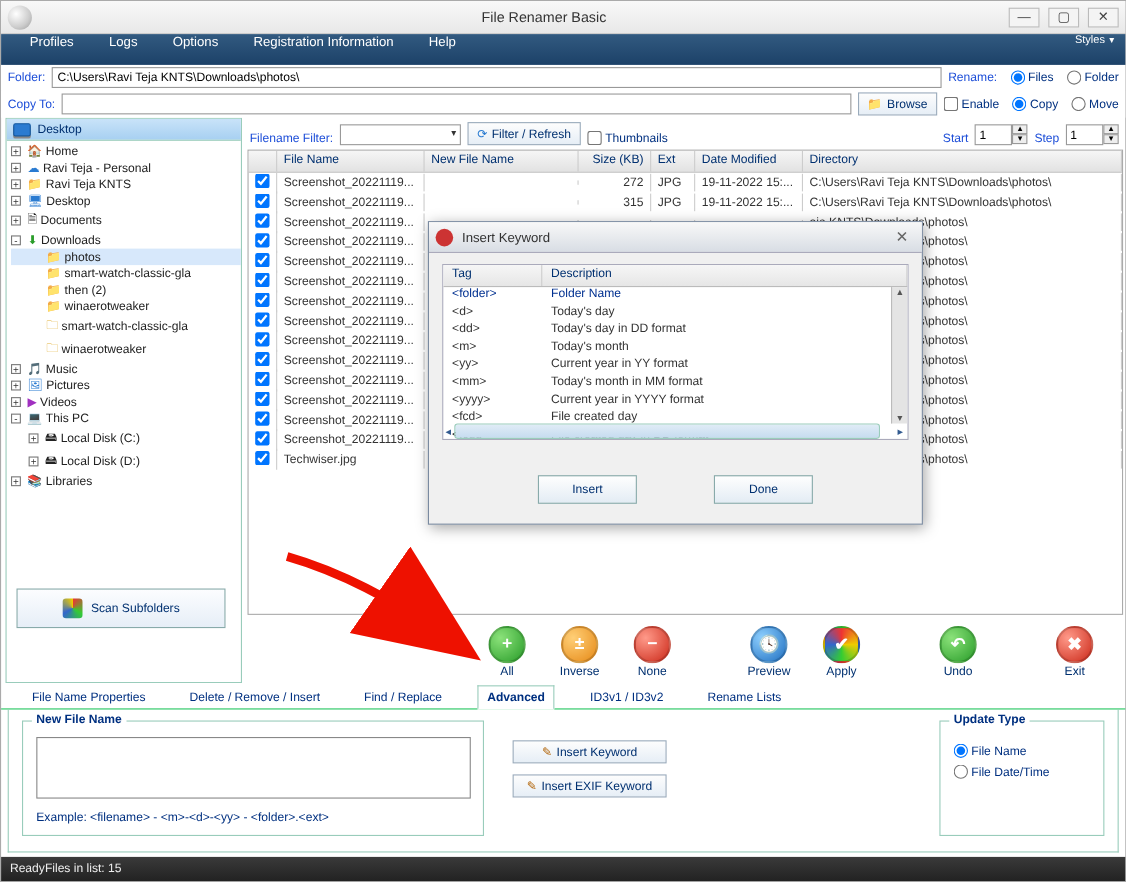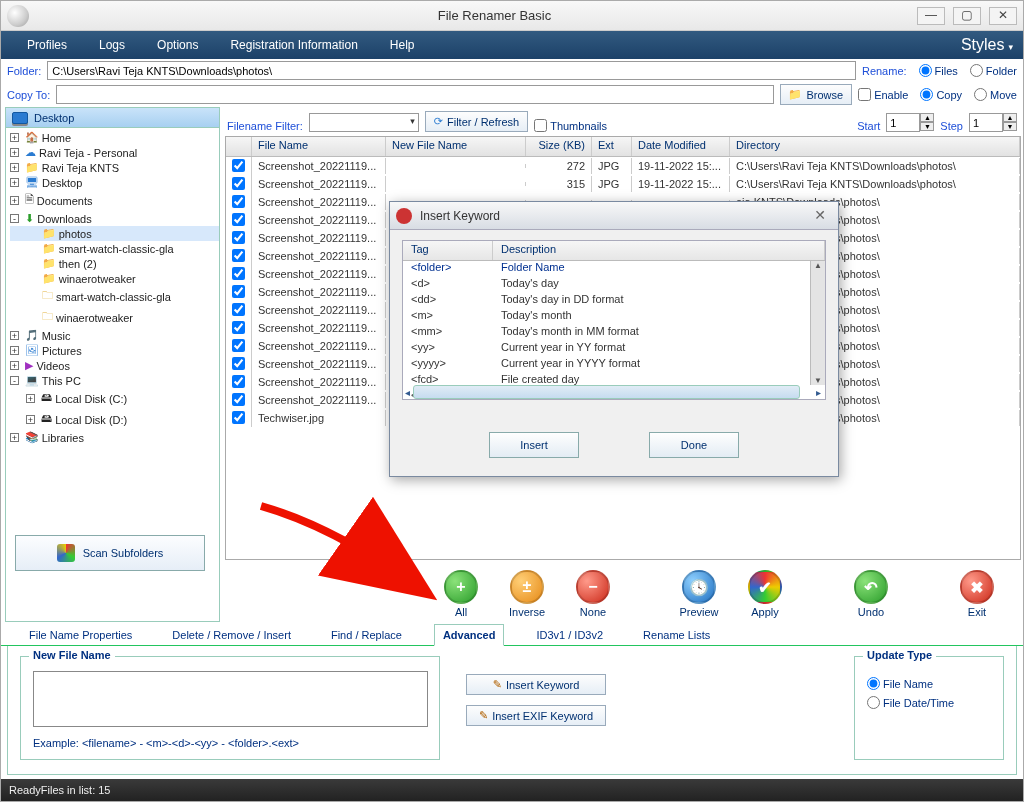--- a/index.html
+++ b/index.html
@@ -5,23 +5,23 @@
 * { box-sizing: border-box; font-family: "Segoe UI", Tahoma, sans-serif; font-size: 11px; }
 html, body { margin: 0; padding: 0; width: 1024px; height: 802px; overflow: hidden; background: #fff; }
 .app { position: relative; width: 1024px; height: 802px; border: 1px solid #aaa; background: #fff; display: flex; flex-direction: column; }
 
 .titlebar { height: 30px; background: linear-gradient(#f8f8f8,#e8e8e8); display: flex; align-items: center; padding: 0 6px; border-bottom: 1px solid #ccc; }
 .titlebar .spiral { width: 22px; height: 22px; border-radius: 50%; background: radial-gradient(circle at 35% 35%, #fff, #ccc 60%, #999); }
 .titlebar .title { flex: 1; text-align: center; color: #333; font-size: 13px; padding-left: 43px; }
 .winbtns { display: flex; gap: 8px; }
 .wbtn { width: 28px; height: 18px; border: 1px solid #bbb; background: #f4f4f4; text-align: center; font-size: 12px; line-height: 14px; color: #444; cursor: pointer; }
 
-.menubar { height: 28px; background: linear-gradient(#325a80,#1c4168); color: #fff; display: flex; align-items: center; padding: 0 10px; position: relative; }
+.menubar { height: 28px; background: linear-gradient(#325a80,#1c4168); color: #fff; display: flex; padding: 0 10px; position: relative; }
 .menubar .mitem { padding: 0 16px; cursor: pointer; font-size: 12px; }
-.menubar .styles { position: absolute; right: 10px; font-size: 16px; cursor: pointer; }
+.menubar .styles { position: absolute; right: 10px; font-size: 10px; cursor: pointer; }
 .menubar .styles::after { content: "▾"; margin-left: 4px; font-size: 9px; }
 
 .bar { display: flex; align-items: center; padding: 2px 6px; gap: 6px; background: #fff; }
 .label { color: #1d4ed8; font-size: 11px; }
 .txt { border: 1px solid #999; height: 19px; padding: 1px 4px; background: #fff; }
 
 .radio { display: inline-flex; align-items: center; gap: 3px; color: #003080; font-size: 12px; margin-left: 6px; }
 .radio input, .check input { margin: 0; }
 .check { display: inline-flex; align-items: center; gap: 3px; color: #003080; font-size: 12px; }
 .btnlike { border: 1px solid #9ab; background: linear-gradient(#fdfdfd,#e6eef6); height: 21px; padding: 0 8px; display: inline-flex; align-items: center; gap: 4px; cursor: pointer; color: #003070; }
@@ -567,26 +567,26 @@
           </div>
           <div class="krow">
             <div class="kcol-t">&lt;dd&gt;</div>
             <div class="kcol-d">Today's day in DD format</div>
           </div>
           <div class="krow">
             <div class="kcol-t">&lt;m&gt;</div>
             <div class="kcol-d">Today's month</div>
           </div>
           <div class="krow">
+            <div class="kcol-t">&lt;yy&gt;</div>
+            <div class="kcol-d">Current year in YY format</div>
+          </div>
+          <div class="krow">
             <div class="kcol-t">&lt;mm&gt;</div>
             <div class="kcol-d">Today's month in MM format</div>
-          </div>
-          <div class="krow">
-            <div class="kcol-t">&lt;yy&gt;</div>
-            <div class="kcol-d">Current year in YY format</div>
           </div>
           <div class="krow">
             <div class="kcol-t">&lt;yyyy&gt;</div>
             <div class="kcol-d">Current year in YYYY format</div>
           </div>
           <div class="krow">
             <div class="kcol-t">&lt;fcd&gt;</div>
             <div class="kcol-d">File created day</div>
           </div>
           <div class="krow">

